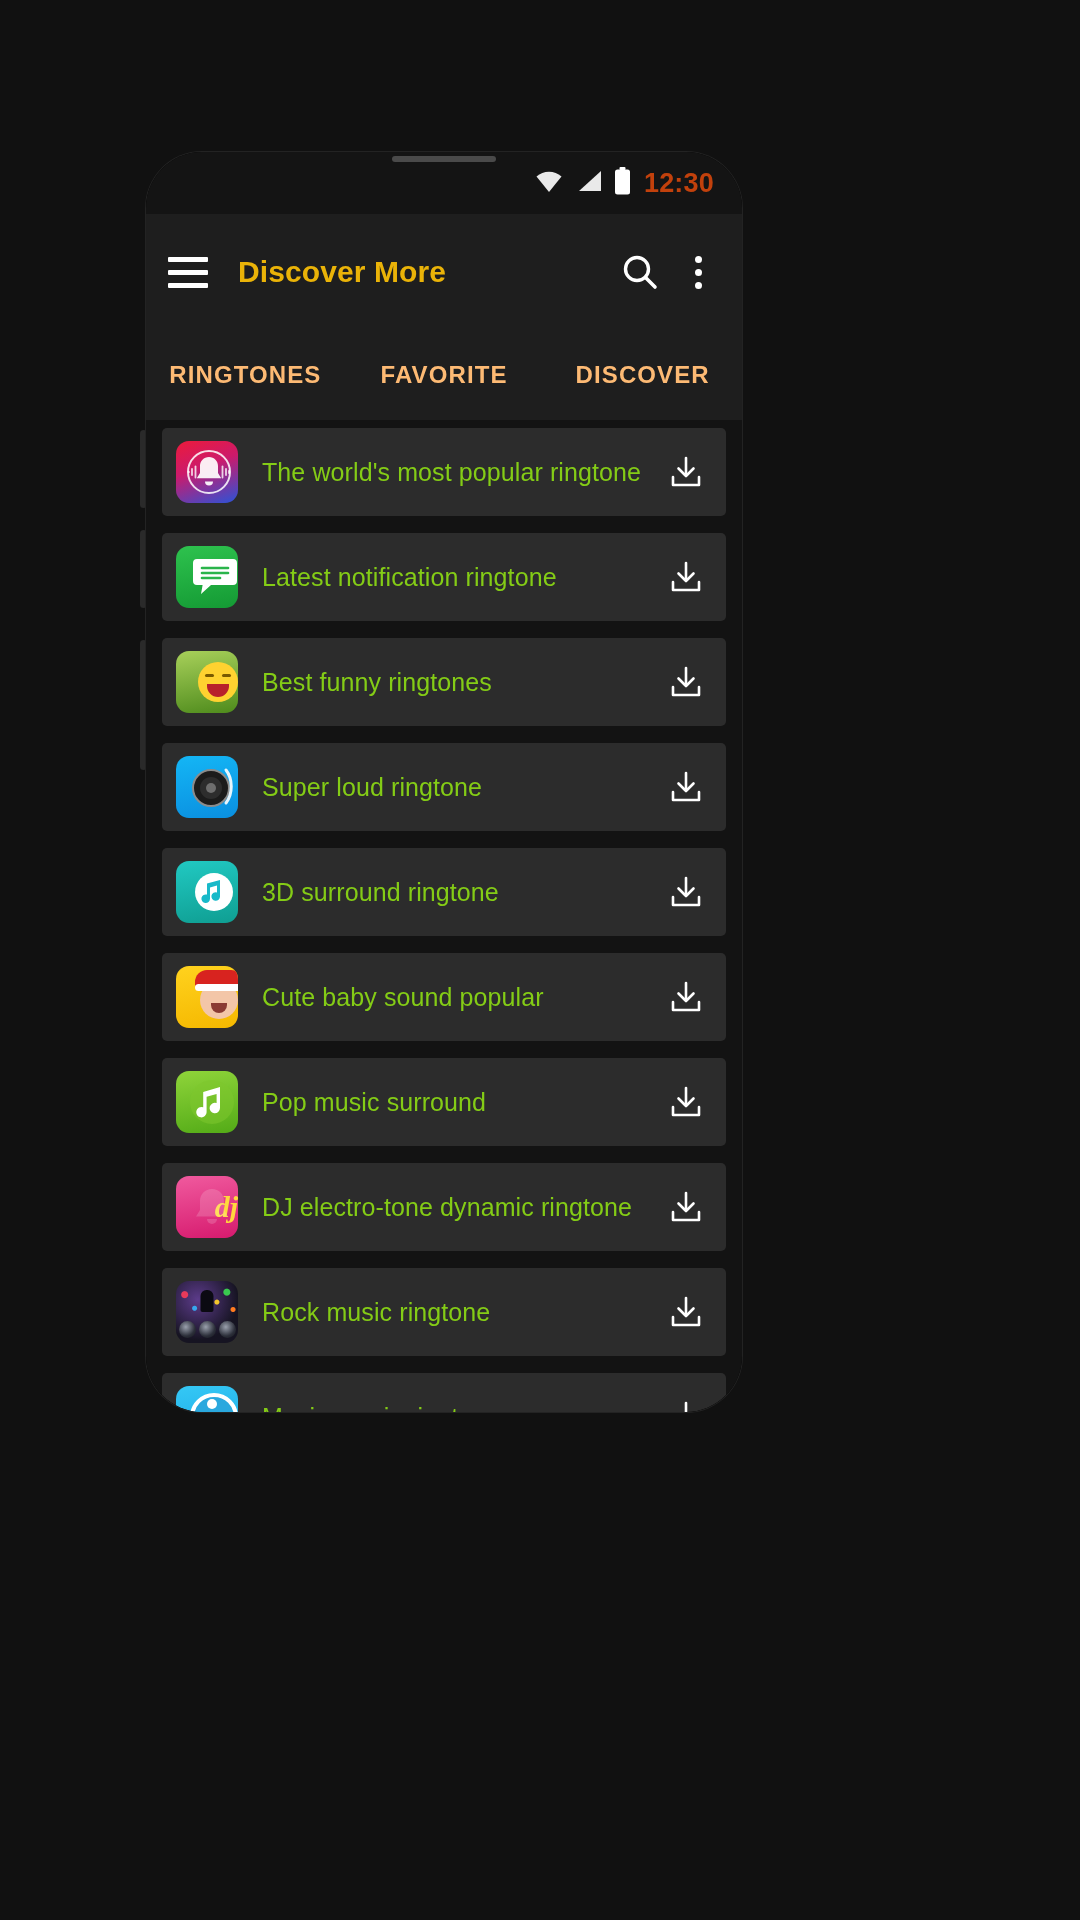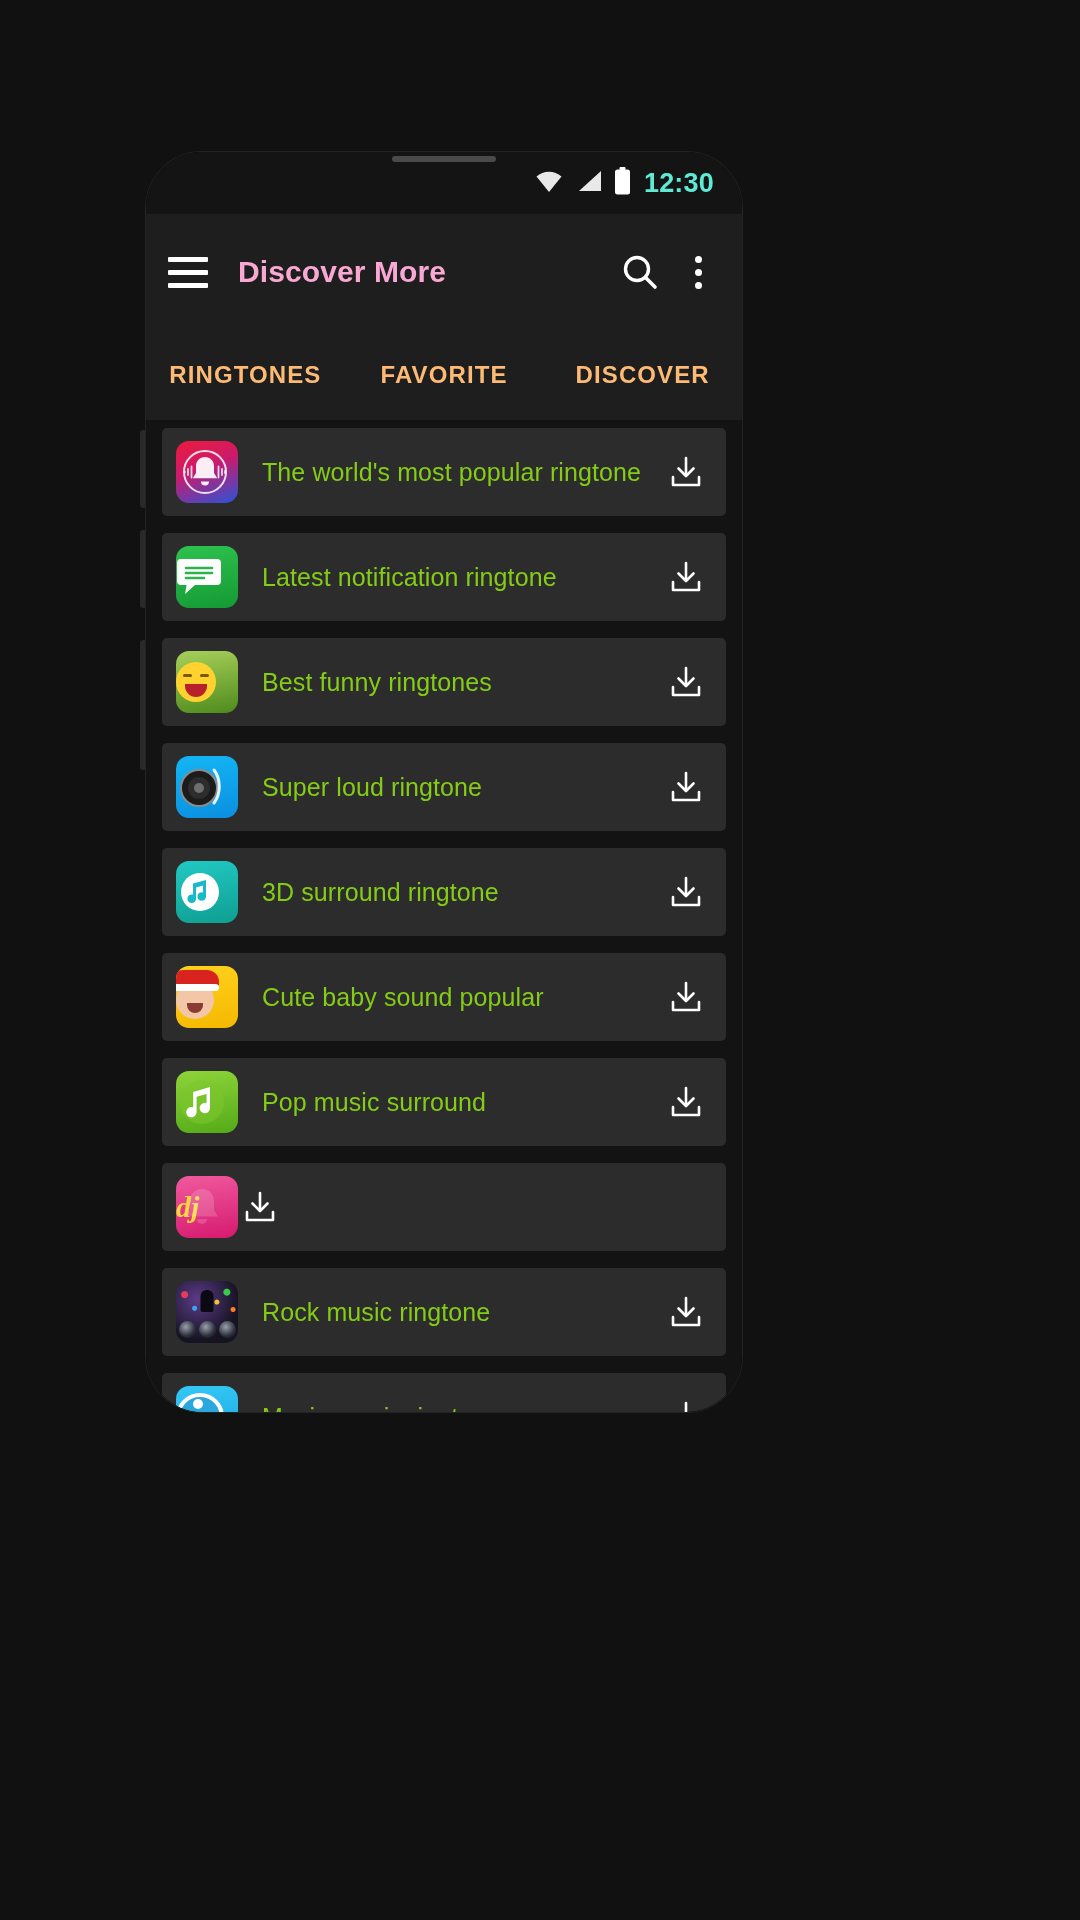--- a/index.html
+++ b/index.html
@@ -46,40 +46,40 @@
   
   #status-bar{
     position:absolute;left:0;top:0;width:100%;height:62px;
     background:#141414;
     display:flex;align-items:center;justify-content:flex-end;
     padding-right:28px;box-sizing:border-box;
     z-index:30;
   }
   .status-icons{display:flex;align-items:center;gap:11px;}
   #status-clock{
-    color:#5eead4;font-size:27px;font-weight:700;
+    color:#c2410c;font-size:27px;font-weight:700;
     letter-spacing:.2px;margin-left:13px;
     font-family:"Liberation Sans",sans-serif;
   }
 
   
   #app-bar{
     position:absolute;left:0;top:62px;width:100%;height:116px;
     background:#1e1e1e;
     display:flex;align-items:center;
     padding:0 24px 0 22px;box-sizing:border-box;
     z-index:20;
   }
   #menu-button{
     width:46px;height:46px;display:flex;flex-direction:column;
     justify-content:center;gap:8px;cursor:pointer;flex:none;
   }
   #menu-button span{display:block;width:40px;height:5px;background:#ffffff;border-radius:1px;}
   #app-bar-title{
-    color:#f9a8d4;font-size:30px;font-weight:700;
+    color:#eab308;font-size:30px;font-weight:700;
     margin-left:24px;flex:1 1 auto;white-space:nowrap;
     letter-spacing:.1px;
   }
   #search-button,#overflow-button{
     flex:none;display:flex;align-items:center;justify-content:center;cursor:pointer;
   }
   #search-button{width:52px;height:52px;margin-right:12px;}
   #overflow-button{width:40px;height:52px;flex-direction:column;gap:6px;}
   #overflow-button i{display:block;width:7px;height:7px;border-radius:50%;background:#ffffff;}
 
@@ -132,21 +132,21 @@
   .ic-funny{background:linear-gradient(170deg,#a8d05a 0%,#4e8b1c 100%);}
   .ic-top100{background:linear-gradient(170deg,#17c3d8 0%,#13a34e 100%);}
   .ic-loud{background:linear-gradient(170deg,#14b6f5 0%,#0a8fe0 100%);}
   .ic-3d{background:linear-gradient(170deg,#21c9c2 0%,#0f9e92 100%);}
   .ic-baby{background:linear-gradient(170deg,#ffd21e 0%,#f5b800 100%);}
   .ic-pop{background:linear-gradient(170deg,#8fd43a 0%,#53ab17 100%);}
   .ic-dj{background:linear-gradient(170deg,#f05a9e 0%,#d61a6e 100%);}
   .ic-rock{background:radial-gradient(circle at 35% 30%,#5c3b8a 0%,#161422 68%),#161422;}
   .ic-movie{background:linear-gradient(170deg,#35c8f5 0%,#19a6e4 100%);}
 
-  .glyph{position:absolute;inset:0;display:flex;align-items:center;justify-content:flex-start;}
+  .glyph{position:absolute;inset:0;display:flex;align-items:center;justify-content:flex-end;}
   .glyph svg{display:block;}
 
   
   .funny-face{width:40px;height:40px;border-radius:50%;background:#ffd230;position:relative;}
   .funny-face::before{content:"";position:absolute;left:9px;top:22px;width:22px;height:13px;
     background:#b8202b;border-radius:0 0 11px 11px;}
   .funny-eye{position:absolute;top:12px;width:9px;height:3px;background:#7a5a00;border-radius:2px;}
   .funny-eye.l{left:7px;} .funny-eye.r{right:7px;}
 
   
@@ -388,20 +388,21 @@
         <div class="ringtone-row">
           <div class="row-icon ic-dj">
             <div class="glyph">
               <svg width="52" height="52" viewBox="0 0 52 52" style="position:absolute">
         <path d="M26 8c-7 0-12 5.2-12 12v9l-4 6.5h32L38 29v-9c0-6.8-5-12-12-12z" fill="#ffffff" opacity=".17"></path>
         <path d="M21 38a5 5 0 0 0 10 0z" fill="#ffffff" opacity=".17"></path>
               </svg>
         <span class="dj-text">dj</span>
             </div>
           </div>
+          <div class="row-title">DJ electro-tone dynamic ringtone</div>
           <div class="download-button">
             <svg width="34" height="34" viewBox="0 0 34 34">
     <line x1="17" y1="3" x2="17" y2="20" stroke="#ffffff" stroke-width="2.6" stroke-linecap="round"></line>
     <polyline points="9.5,13.5 17,21 24.5,13.5" fill="none" stroke="#ffffff" stroke-width="2.6" stroke-linecap="round" stroke-linejoin="round"></polyline>
     <polyline points="4,22 4,30 30,30 30,22" fill="none" stroke="#ffffff" stroke-width="2.6" stroke-linecap="round" stroke-linejoin="round"></polyline>
             </svg>
           </div>
         </div>
         <div class="ringtone-row">
           <div class="row-icon ic-rock">

